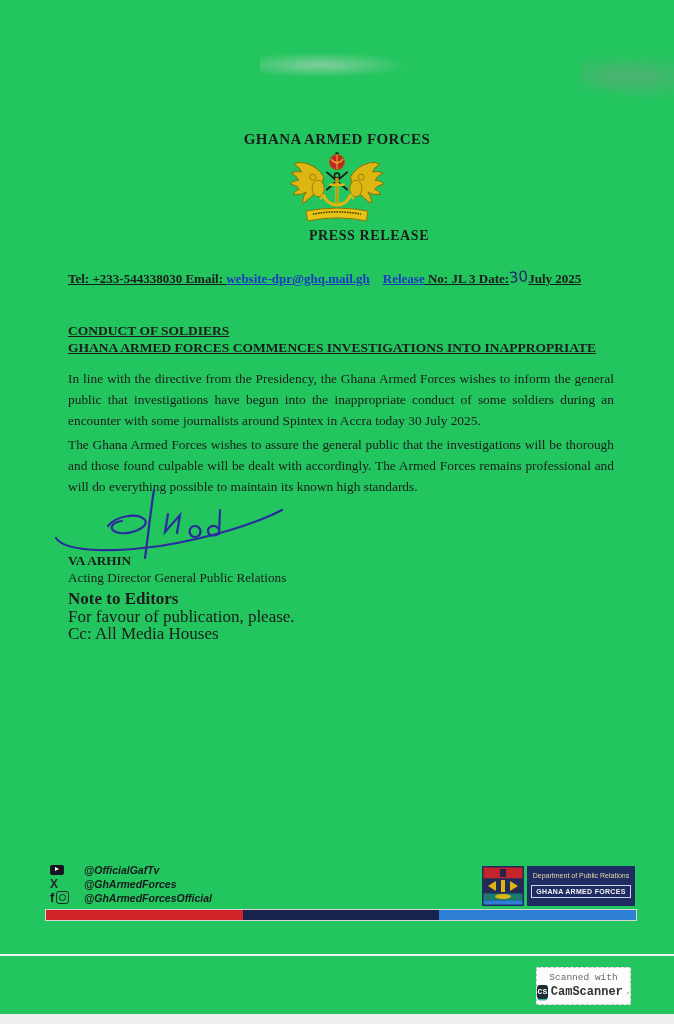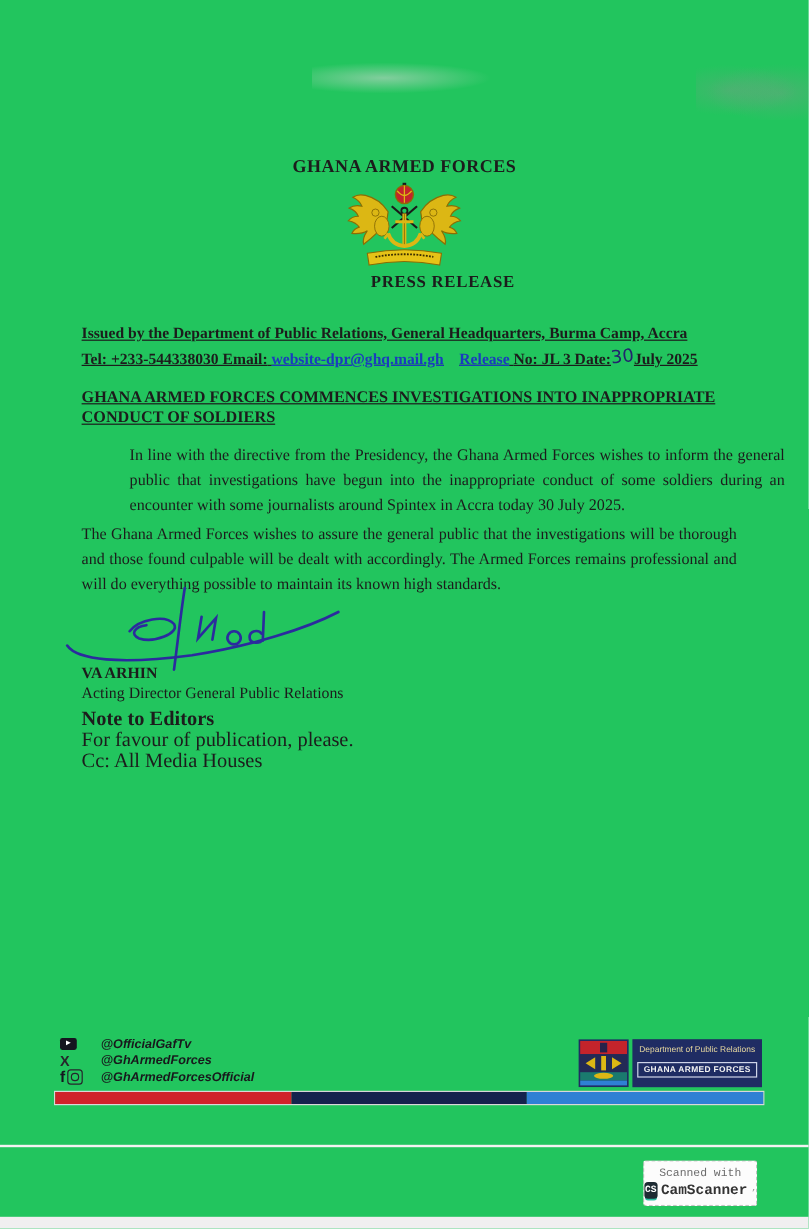--- a/index.html
+++ b/index.html
@@ -29,21 +29,21 @@
   .release-word{margin-left:13px;}
   .hand30{color:#23236e;font-size:15px;display:inline-block;transform:rotate(-6deg);
     font-family:"DejaVu Sans", sans-serif;font-weight:normal;position:relative;top:-1px;}
 
   
   .headline{position:absolute;left:68px;top:322px;width:546px;font-weight:bold;font-size:13.5px;line-height:17px;}
   .headline div{text-decoration:underline;}
 
   
   .para{position:absolute;left:68px;width:546px;font-size:13.4px;line-height:21px;text-align:justify;}
-  .p1{top:368px;margin-left:40px;}
+  .p1{top:368px;}
   .p2{top:434px;}
 
   
   .signature{position:absolute;left:50px;top:488px;width:250px;height:72px;}
   .sig-block{position:absolute;left:68px;top:553px;font-size:13.2px;line-height:16.5px;}
   .sig-name{font-weight:bold;}
 
   
   .note-block{position:absolute;left:68px;top:590px;font-size:17px;line-height:17.5px;}
   .note-heading{font-weight:bold;}
@@ -127,27 +127,26 @@
     <path d="M47 56 Q51 69 65 70 Q79 69 83 56" fill="none" stroke="#dcb714" stroke-width="4.2"></path>
     <path d="M47 56 L43 62 M83 56 L87 62" stroke="#dcb714" stroke-width="3"></path>
 
     <path d="M24 78 Q65 70 106 78 L104 91 Q65 83 26 91 Z" fill="#e6c317" stroke="#8a6d05" stroke-width="1.2"></path>
     <path d="M33 82 Q65 76 97 82" stroke="#3a2d00" stroke-width="2" fill="none" stroke-dasharray="2 1.5"></path>
   </svg>
 
   <div class="doc-type">PRESS RELEASE</div>
 
   <div class="issued">
-    <div class="line">Issued by the Department of Public Relations, General Headquarters, Burma Camp, Accra</div>
     <div class="line"><span>Tel: +233-544338030 Email:</span> <span class="blue">website-dpr@ghq.mail.gh</span><span class="blue release-word">Release</span> <span>No: JL 3 Date:</span><span class="hand30">30</span><span>July 2025</span></div>
   </div>
 
   <div class="headline">
+    <div>CONDUCT OF SOLDIERS</div>
     <div>GHANA ARMED FORCES COMMENCES INVESTIGATIONS INTO INAPPROPRIATE</div>
-    <div>CONDUCT OF SOLDIERS</div>
   </div>
 
   <div class="para p1">In line with the directive from the Presidency, the Ghana Armed Forces wishes to inform the general public that investigations have begun into the inappropriate conduct of some soldiers during an encounter with some journalists around Spintex in Accra today 30 July 2025.</div>
   <div class="para p2">The Ghana Armed Forces wishes to assure the general public that the investigations will be thorough and those found culpable will be dealt with accordingly. The Armed Forces remains professional and will do everything possible to maintain its known high standards.</div>
 
   <svg class="signature" viewBox="0 0 250 72">
     <g fill="none" stroke="#2b2b9e" stroke-width="2.2" stroke-linecap="round">
       <path d="M6 50 C14 62 50 66 110 58 C160 50 205 36 232 22"></path>
       <path d="M104 2 C101 20 98 48 95 70"></path>
       <path d="M58 38 C66 28 88 24 95 32 C100 40 78 48 66 44 C58 41 62 34 72 33"></path>

